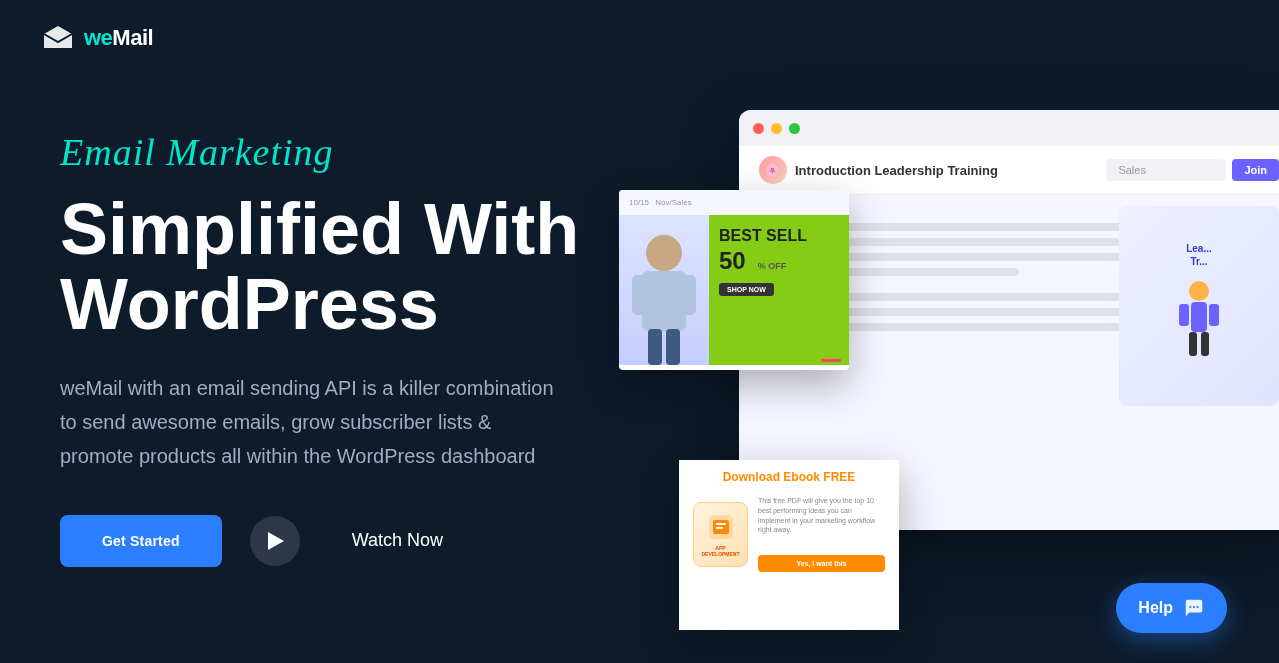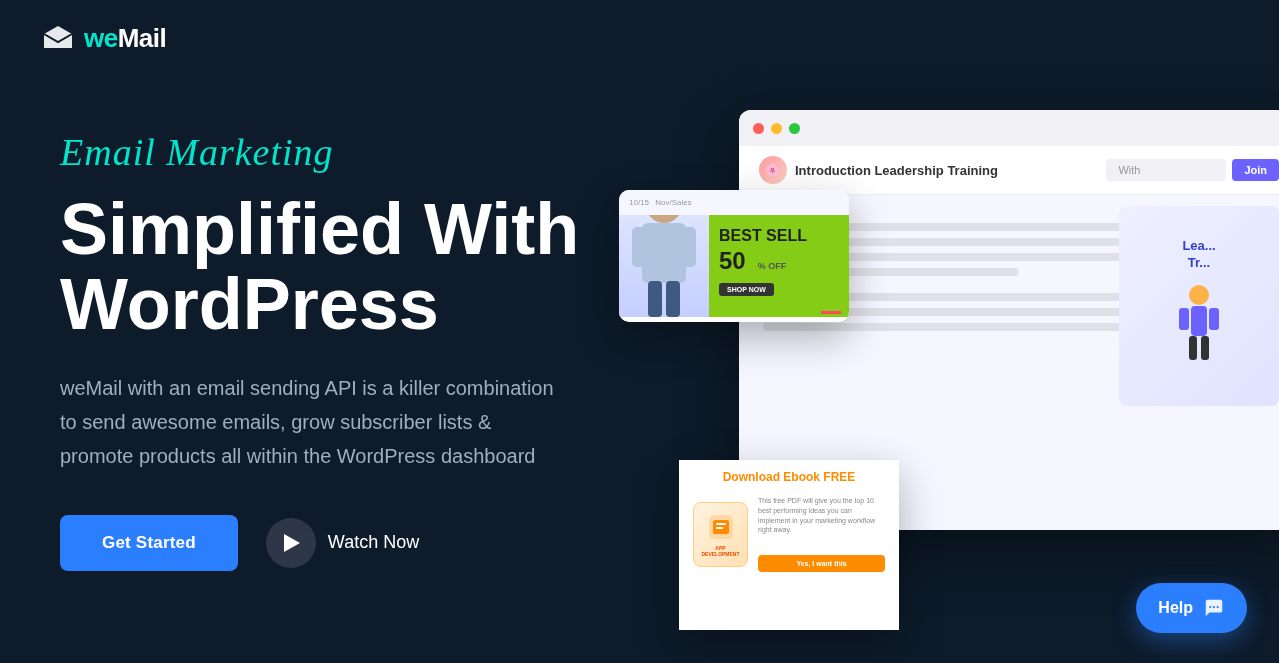--- a/index.html
+++ b/index.html
@@ -23,21 +23,21 @@
       gap: 8px;
     }
 
     .logo-icon {
       width: 36px;
       height: 36px;
     }
 
     .logo-text {
       color: #ffffff;
-      font-size: 26px;
+      font-size: 22px;
       font-weight: 600;
       letter-spacing: -0.5px;
     }
 
     .logo-text span {
       color: #00e5cc;
     }
 
     
     .hero-left {
@@ -79,21 +79,21 @@
       align-items: center;
       gap: 28px;
     }
 
     .btn-get-started {
       background: #2b7fff;
       color: #ffffff;
       border: none;
       border-radius: 8px;
       padding: 18px 42px;
-      font-size: 17px;
+      font-size: 14px;
       font-weight: 600;
       cursor: pointer;
       letter-spacing: 0.2px;
     }
 
     .watch-now-btn {
       display: flex;
       align-items: center;
       gap: 12px;
       cursor: pointer;
@@ -117,20 +117,21 @@
       border-top: 9px solid transparent;
       border-bottom: 9px solid transparent;
       border-left: 16px solid #ffffff;
       margin-left: 3px;
     }
 
     .watch-now-label {
       color: #ffffff;
       font-size: 18px;
       font-weight: 500;
+      margin-left: 40px;
     }
 
     
     .hero-right {
       position: absolute;
       top: 110px;
       right: -40px;
       width: 700px;
       height: 530px;
     }
@@ -240,23 +241,23 @@
     .line-long { width: 90%; }
     .line-medium { width: 70%; }
     .line-short { width: 50%; }
 
     
     .email-card-1 {
       position: absolute;
       top: 80px;
       left: 0;
       width: 230px;
-      height: 132px;
+      height: 180px;
       background: #ffffff;
-      border-radius: 10px;
+      border-radius: 4px;
       box-shadow: 0 15px 40px rgba(0,0,0,0.3);
       overflow: hidden;
       z-index: 10;
     }
 
     .card1-header {
       background: #f5f6ff;
       padding: 8px 10px;
       font-size: 8px;
       color: #999;
@@ -393,21 +394,21 @@
       font-size: 7px;
       font-weight: 600;
       text-align: center;
       margin-top: 20px;
     }
 
     
     .help-button {
       position: absolute;
       bottom: 30px;
-      right: 32px;
+      right: 52px;
       background: #2b7fff;
       border-radius: 50px;
       padding: 14px 22px;
       display: flex;
       align-items: center;
       gap: 10px;
       cursor: pointer;
       box-shadow: 0 8px 24px rgba(43,127,255,0.4);
       z-index: 100;
     }
@@ -465,41 +466,41 @@
     </div>
     <div class="browser-content">
 
       <div class="email-template-header">
         <div class="email-logo-area">
           <div class="email-logo-img">🌸</div>
           <span class="email-title-text">Introduction Leadership Training</span>
         </div>
         <div style="display:flex;align-items:center;gap:6px;">
           <div class="email-input-field">
-            <span>With</span>
+            <span>Sales</span>
           </div>
           <div class="email-join-btn">Join</div>
         </div>
       </div>
 
       <div style="padding:20px 24px;">
         <div class="content-lines">
           <div class="line-block line-long"></div>
           <div class="line-block line-medium"></div>
           <div class="line-block line-long"></div>
           <div class="line-block line-short"></div>
           <div class="line-block line-medium" style="margin-top:10px;"></div>
           <div class="line-block line-long"></div>
           <div class="line-block line-medium"></div>
         </div>
       </div>
 
       <div style="position:absolute;right:20px;top:60px;width:160px;height:200px;background:linear-gradient(135deg,#eef0ff,#e0e3ff);border-radius:8px;display:flex;align-items:center;justify-content:center;overflow:hidden;">
         <div style="text-align:center;padding:10px;">
-          <div style="font-size:13px;font-weight:700;color:#3340cc;line-height:1.3;">Lea...<br>Tr...</div>
+          <div style="font-size:10px;font-weight:700;color:#3340cc;line-height:1.3;">Lea...<br>Tr...</div>
           
           <svg width="60" height="90" viewBox="0 0 60 90" style="margin-top:8px;">
             <circle cx="30" cy="15" r="10" fill="#ffb347"></circle>
             <rect x="22" y="26" width="16" height="30" rx="4" fill="#6c63ff"></rect>
             <rect x="10" y="28" width="10" height="22" rx="3" fill="#6c63ff"></rect>
             <rect x="40" y="28" width="10" height="22" rx="3" fill="#6c63ff"></rect>
             <rect x="20" y="56" width="8" height="24" rx="3" fill="#333"></rect>
             <rect x="32" y="56" width="8" height="24" rx="3" fill="#333"></rect>
           </svg>
         </div>

